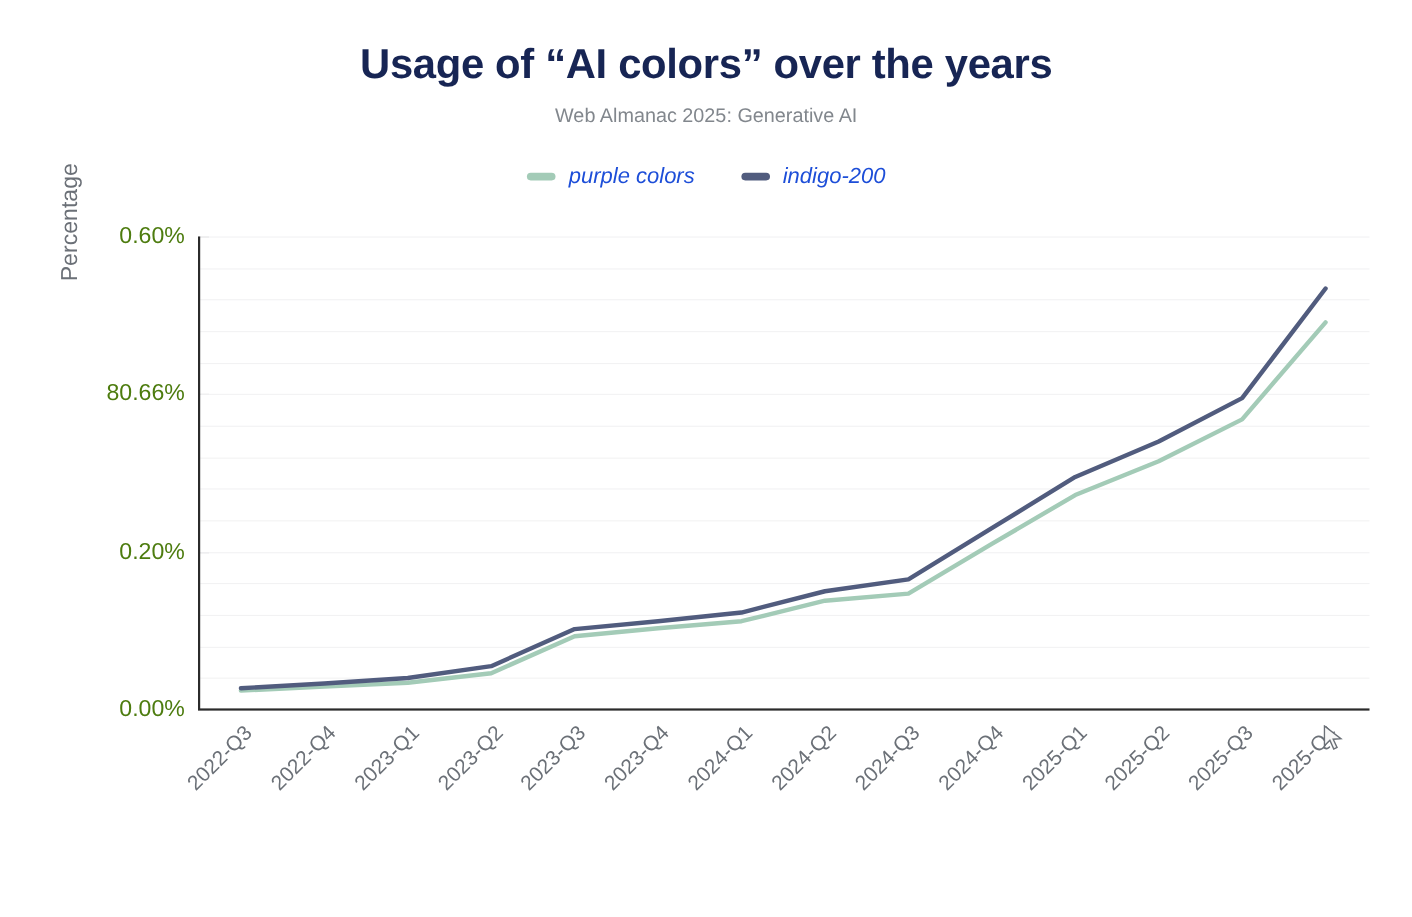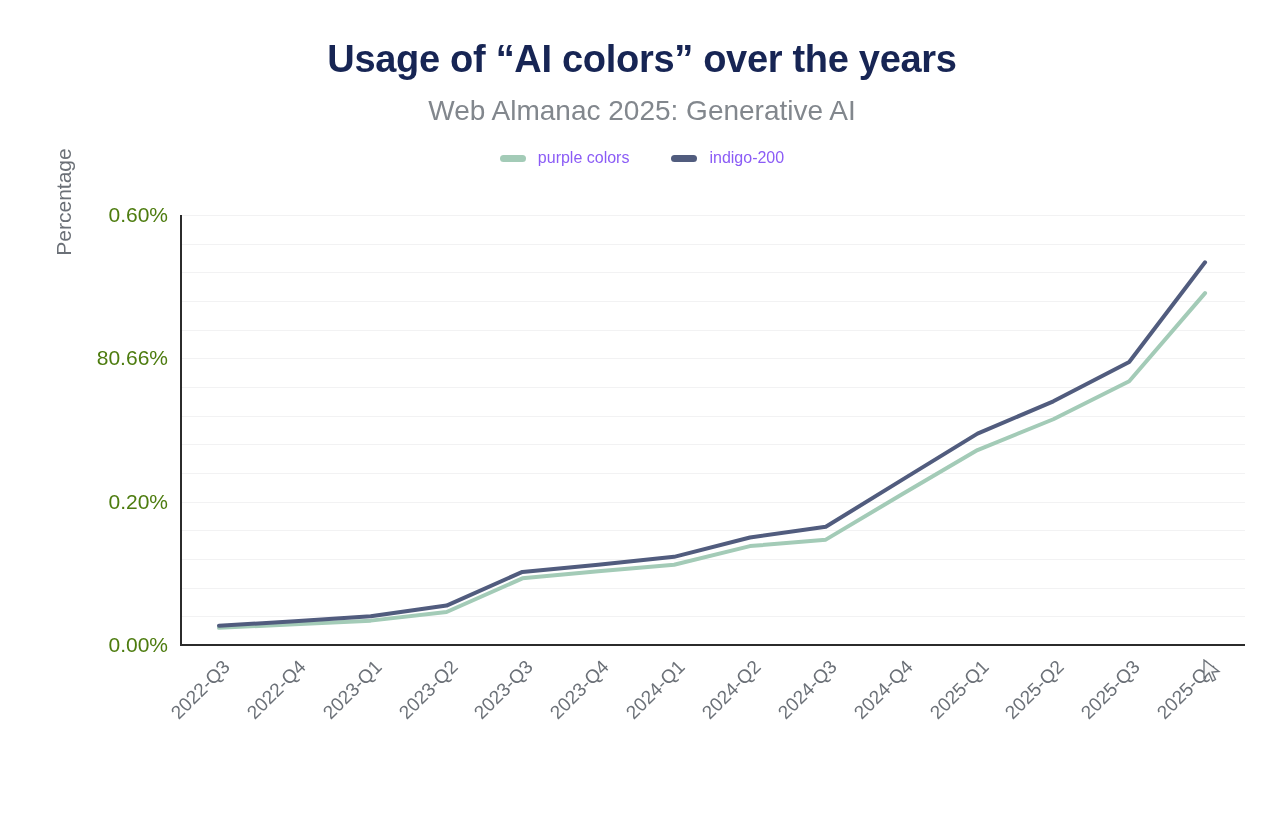--- a/index.html
+++ b/index.html
@@ -27,21 +27,21 @@
     font-weight: bold;
     color: #172554;
     letter-spacing: -0.3px;
     white-space: nowrap;
   }
   .chart-subtitle {
     position: absolute;
     left: 0; top: 95px;
     width: 1284px;
     text-align: center;
-    font-size: 28px;
+    font-size: 18px;
     font-weight: normal;
     color: #82878d;
   }
 
   
   .legend {
     position: absolute;
     left: 0; top: 149px;
     width: 1284px;
     display: flex;
@@ -53,23 +53,24 @@
     display: flex;
     align-items: center;
     gap: 12px;
   }
   .legend-swatch {
     width: 26px;
     height: 7px;
     border-radius: 3.5px;
   }
   .legend-label {
-    font-size: 16px;
-    color: #8b5cf6;
-    white-space: nowrap;
+    font-size: 20px;
+    color: #1d4ed8;
+    white-space: nowrap;
+    font-style: italic;
   }
 
   
   #plot {
     position: absolute;
     left: 180px;
     top: 215px;
     width: 1065px;
     height: 430px;
   }

